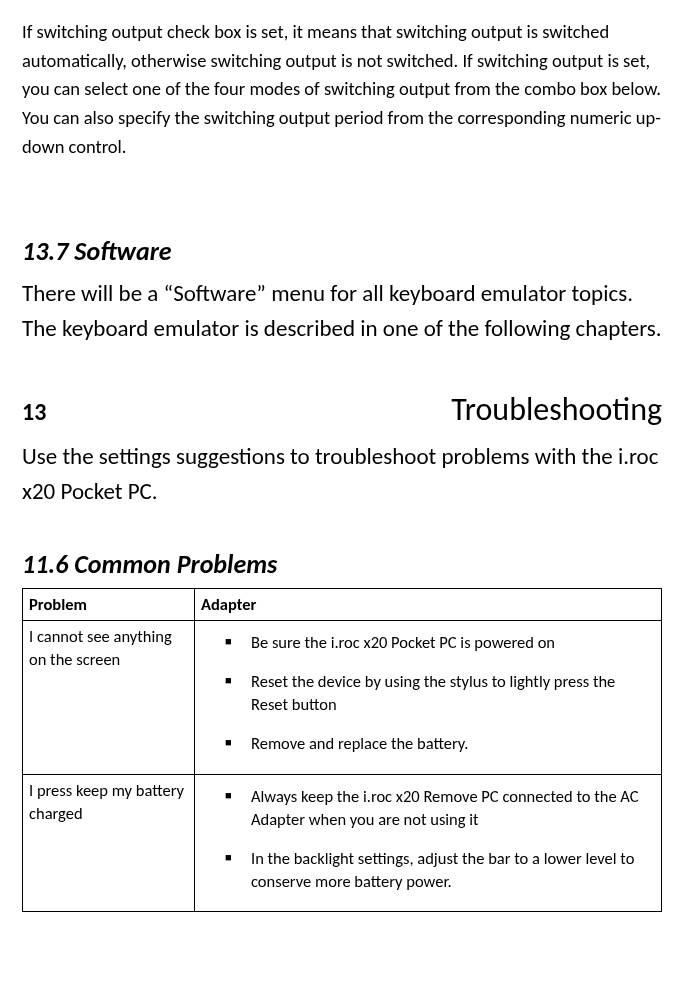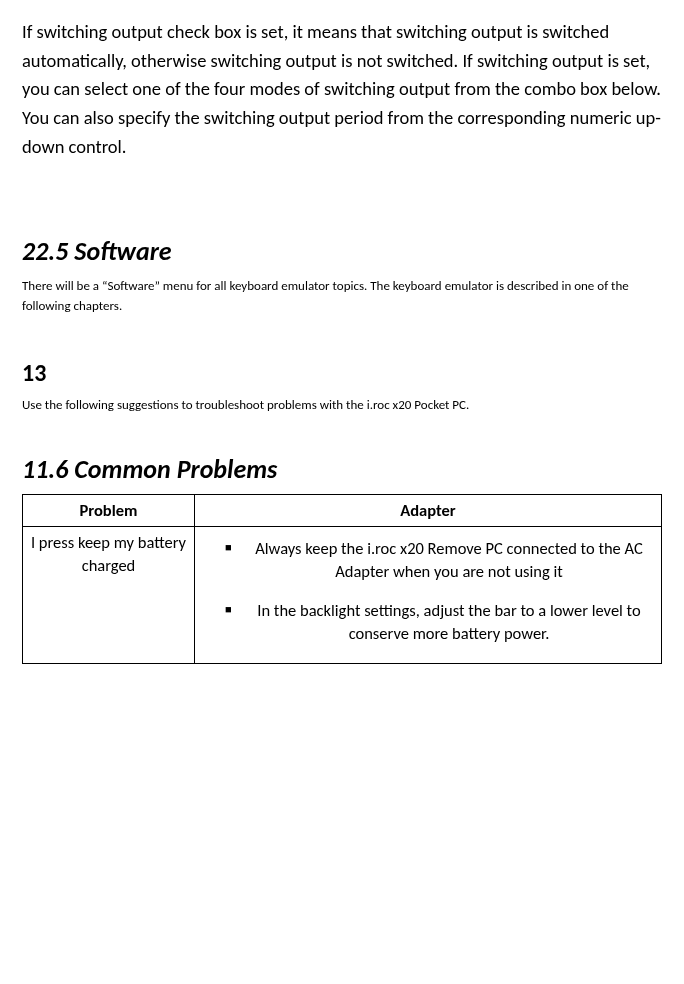--- a/index.html
+++ b/index.html
@@ -40,34 +40,34 @@
       justify-content: space-between;
     }
     .h1-num {
       font-size: 24px;
     }
     .h1-title {
       font-weight: 500;
       font-size: 32px;
     }
     .section-text {
-      font-size: 13px;
+      font-size: 23px;
       line-height: 1.55;
       margin-bottom: 8px;
     }
     table.problems {
       width: 100%;
       border-collapse: collapse;
       margin-top: 2px;
       margin-bottom: 20px;
     }
     table.problems th,
     table.problems td {
       border: 1px solid #000;
-      text-align: center;
+      text-align: left;
       vertical-align: top;
       padding: 4px 6px;
       font-size: 16.5px;
       line-height: 1.4;
     }
     table.problems th {
       font-weight: bold;
     }
     table.problems th:first-child,
     table.problems td:first-child {
@@ -96,38 +96,49 @@
     }
     .gap-h2-2 {
       margin-top: 34px;
     }
   </style>
 </head>
 <body>
 
 <p class="body-text">If switching output check box is set, it means that switching output is switched automatically, otherwise switching output is not switched. If switching output is set, you can select one of the four modes of switching output from the combo box below. You can also specify the switching output period from the corresponding numeric up-down control.</p>
 
-<h2 class="h2">22.5  Software</h2>
+<h2 class="h2">13.7  Software</h2>
 <p class="section-text">There will be a “Software” menu for all keyboard emulator topics. The keyboard emulator is described in one of the following chapters.</p>
 
 <div class="h1">
   <span class="h1-num">13</span>
+  <span class="h1-title">Troubleshooting</span>
 </div>
-<p class="section-text">Use the following suggestions to troubleshoot problems with the i.roc x20 Pocket PC.</p>
+<p class="section-text">Use the settings suggestions to troubleshoot problems with the i.roc x20 Pocket PC.</p>
 
 <h2 class="h2 gap-h2-2">11.6  Common Problems</h2>
 
 <table class="problems">
   <thead>
     <tr>
       <th>Problem</th>
       <th>Adapter</th>
     </tr>
   </thead>
   <tbody>
+    <tr>
+      <td>I cannot see anything on the screen</td>
+      <td>
+        <ul class="sol">
+          <li>Be sure the i.roc x20 Pocket PC is powered on</li>
+          <li>Reset the device by using the stylus to lightly press the Reset button</li>
+          <li>Remove and replace the battery.</li>
+        </ul>
+      </td>
+    </tr>
     <tr>
       <td>I press keep my battery charged</td>
       <td>
         <ul class="sol">
           <li>Always keep the i.roc x20 Remove PC connected to the AC Adapter when you are not using it</li>
           <li>In the backlight settings, adjust the bar to a lower level to conserve more battery power.</li>
         </ul>
       </td>
     </tr>
   </tbody>

